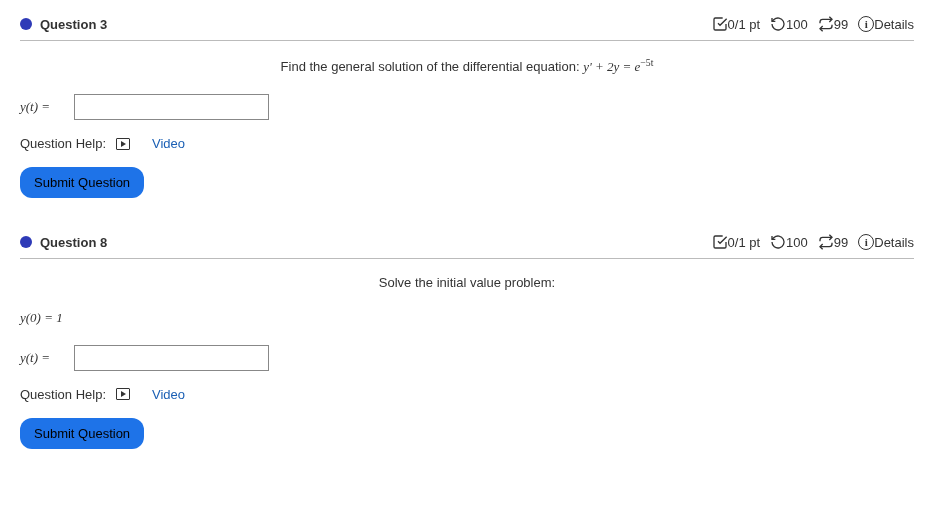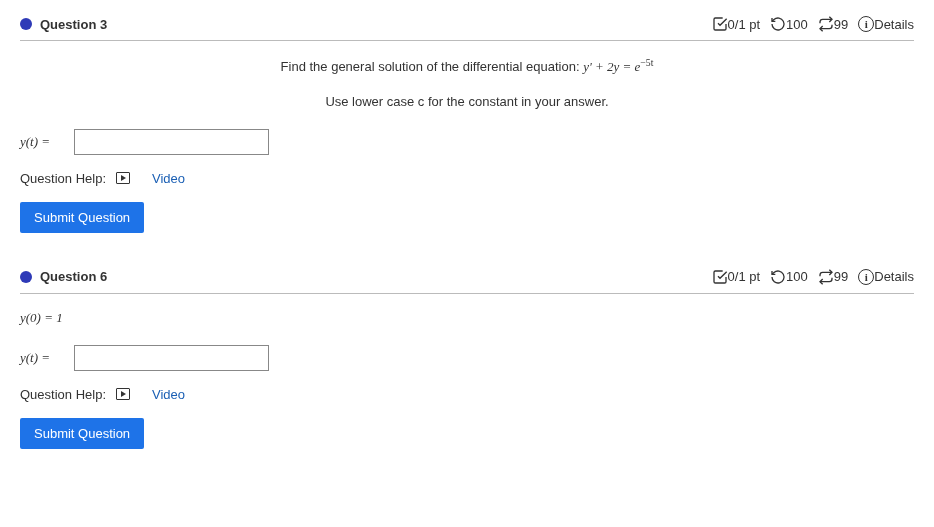--- a/index.html
+++ b/index.html
@@ -14,21 +14,21 @@
     .icon-svg { width: 16px; height: 16px; display: inline-block; }
     .body-text { color: #333; margin: 10px 0 14px 0; line-height: 1.6; text-align: center; }
     .math { font-family: Georgia, "Times New Roman", serif; font-style: italic; }
     .sup { font-size: 0.75em; vertical-align: super; font-style: normal; }
     .answer-row { display: flex; align-items: center; gap: 24px; margin: 16px 0; }
     .text-input { border: 1px solid #888; height: 26px; width: 195px; padding: 2px 6px; font-size: 13px; }
     .help-row { margin: 14px 0 16px 0; display: flex; align-items: flex-start; gap: 10px; }
     .video-link { color: #1a5fb4; text-decoration: none; display: inline-flex; align-items: center; gap: 22px; cursor: pointer; }
     .vicon { width: 14px; height: 12px; border: 1px solid #333; display: inline-flex; align-items: center; justify-content: center; border-radius: 1px; }
     .vicon-tri { width: 0; height: 0; border-left: 5px solid #333; border-top: 3px solid transparent; border-bottom: 3px solid transparent; margin-left: 1px; }
-    .submit-btn { background: #1e73e8; color: #ffffff; border: none; padding: 8px 14px; font-size: 13px; cursor: pointer; border-radius: 2px; }
+    .submit-btn { background: #1e73e8; color: #000000; border: none; padding: 8px 14px; font-size: 13px; cursor: pointer; border-radius: 12px; }
     .eq-block { font-family: Georgia, "Times New Roman", serif; font-style: italic; margin: 8px 0 8px 0; line-height: 1.6; }
     .info-circle { width: 16px; height: 16px; border: 1.5px solid #333; border-radius: 50%; display: inline-flex; align-items: center; justify-content: center; font-weight: bold; font-size: 11px; font-family: serif; }
   </style>
 </head>
 <body>
 
 <div class="question-block">
   <div class="question-header">
     <div class="qh-left">
       <span class="bullet"></span>
@@ -63,21 +63,20 @@
         <span>Details</span>
       </span>
     </div>
   </div>
 
   <div class="body-text">
     <span>Find the general solution of the differential equation: </span>
     <span class="math"><span>y' + 2y = e</span><span class="sup">−5t</span></span>
   </div>
 
-  <div class="body-text">Use lower case c for the constant in your answer.</div>
 
   <div class="answer-row">
     <span class="math">y(t) = </span>
     <input type="text" class="text-input" style="">
   </div>
 
   <div class="help-row">
     <span>Question Help:</span>
     <a class="video-link">
       <span class="vicon">
@@ -87,21 +86,21 @@
     </a>
   </div>
 
   <button class="submit-btn">Submit Question</button>
 </div>
 
 <div class="question-block">
   <div class="question-header">
     <div class="qh-left">
       <span class="bullet"></span>
-      <span class="q-title">Question 6</span>
+      <span class="q-title">Question 8</span>
     </div>
     <div class="qh-right">
       <span class="meta-item">
         <svg class="icon-svg" viewBox="0 0 24 24" fill="none" stroke="#333" stroke-width="2">
             <path d="M9 11l3 3L22 4"></path>
             <path d="M21 12v7a2 2 0 0 1-2 2H5a2 2 0 0 1-2-2V5a2 2 0 0 1 2-2h11"></path>
           </svg>
         <span>0/1 pt</span>
       </span>
       <span class="meta-item">
@@ -120,20 +119,21 @@
           </svg>
         <span>99</span>
       </span>
       <span class="meta-item">
         <span class="info-circle">i</span>
         <span>Details</span>
       </span>
     </div>
   </div>
 
+  <div class="body-text">Solve the initial value problem:</div>
 
   <div class="eq-block">
     <div>y(0)  =  1</div>
   </div>
 
   <div class="answer-row">
     <span class="math">y(t) = </span>
     <input type="text" class="text-input" style="">
   </div>
 

